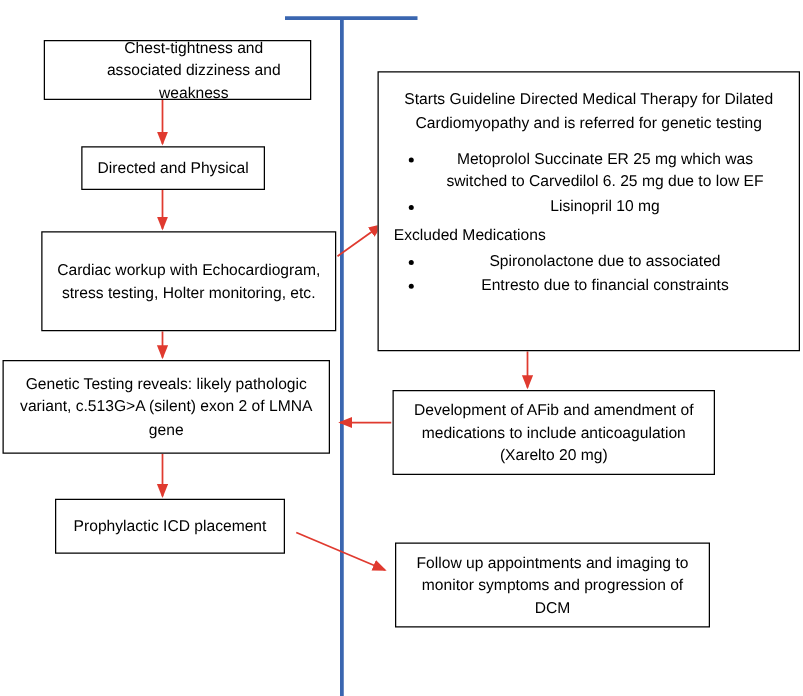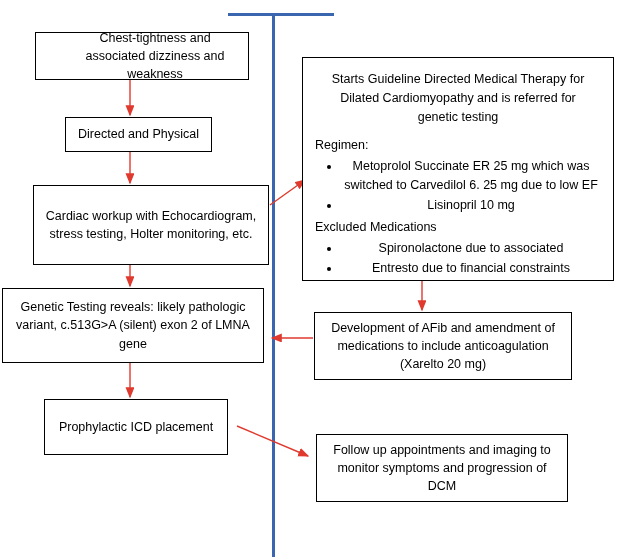--- a/index.html
+++ b/index.html
@@ -119,27 +119,26 @@
   </div>
 
   <div class="node" style="left:33px; top:185px; width:236px; height:80px;">
     <span class="txt">Cardiac workup with Echocardiogram, stress testing, Holter monitoring, etc.</span>
   </div>
 
   <div class="node" style="left:2px; top:288px; width:262px; height:75px;">
     <span class="txt">Genetic Testing reveals: likely pathologic variant, c.513G&gt;A (silent) exon 2 of LMNA gene</span>
   </div>
 
-  <div class="node" style="left:44px; top:399px; width:184px; height:56px;">
+  <div class="node" style="left:44px; top:399px; width:184px; height:44px;">
     <span class="txt">Prophylactic ICD placement</span>
   </div>
 
-  <div class="panel" style="left:302px; top:57px; width:312px; height:224px;">
+  <div class="panel" style="left:302px; top:57px; width:338px; height:224px;">
     <div class="ptitle">Starts Guideline Directed Medical Therapy for Dilated Cardiomyopathy and is referred for genetic testing</div>
-    <div class="plabel">Regimen:</div>
     <ul>
       <li>Metoprolol Succinate ER 25 mg which was switched to Carvedilol 6. 25 mg due to low EF</li>
       <li>Lisinopril 10 mg</li>
     </ul>
     <div class="plabel">Excluded Medications</div>
     <ul>
       <li>Spironolactone due to associated</li>
       <li>Entresto due to financial constraints</li>
     </ul>
   </div>

